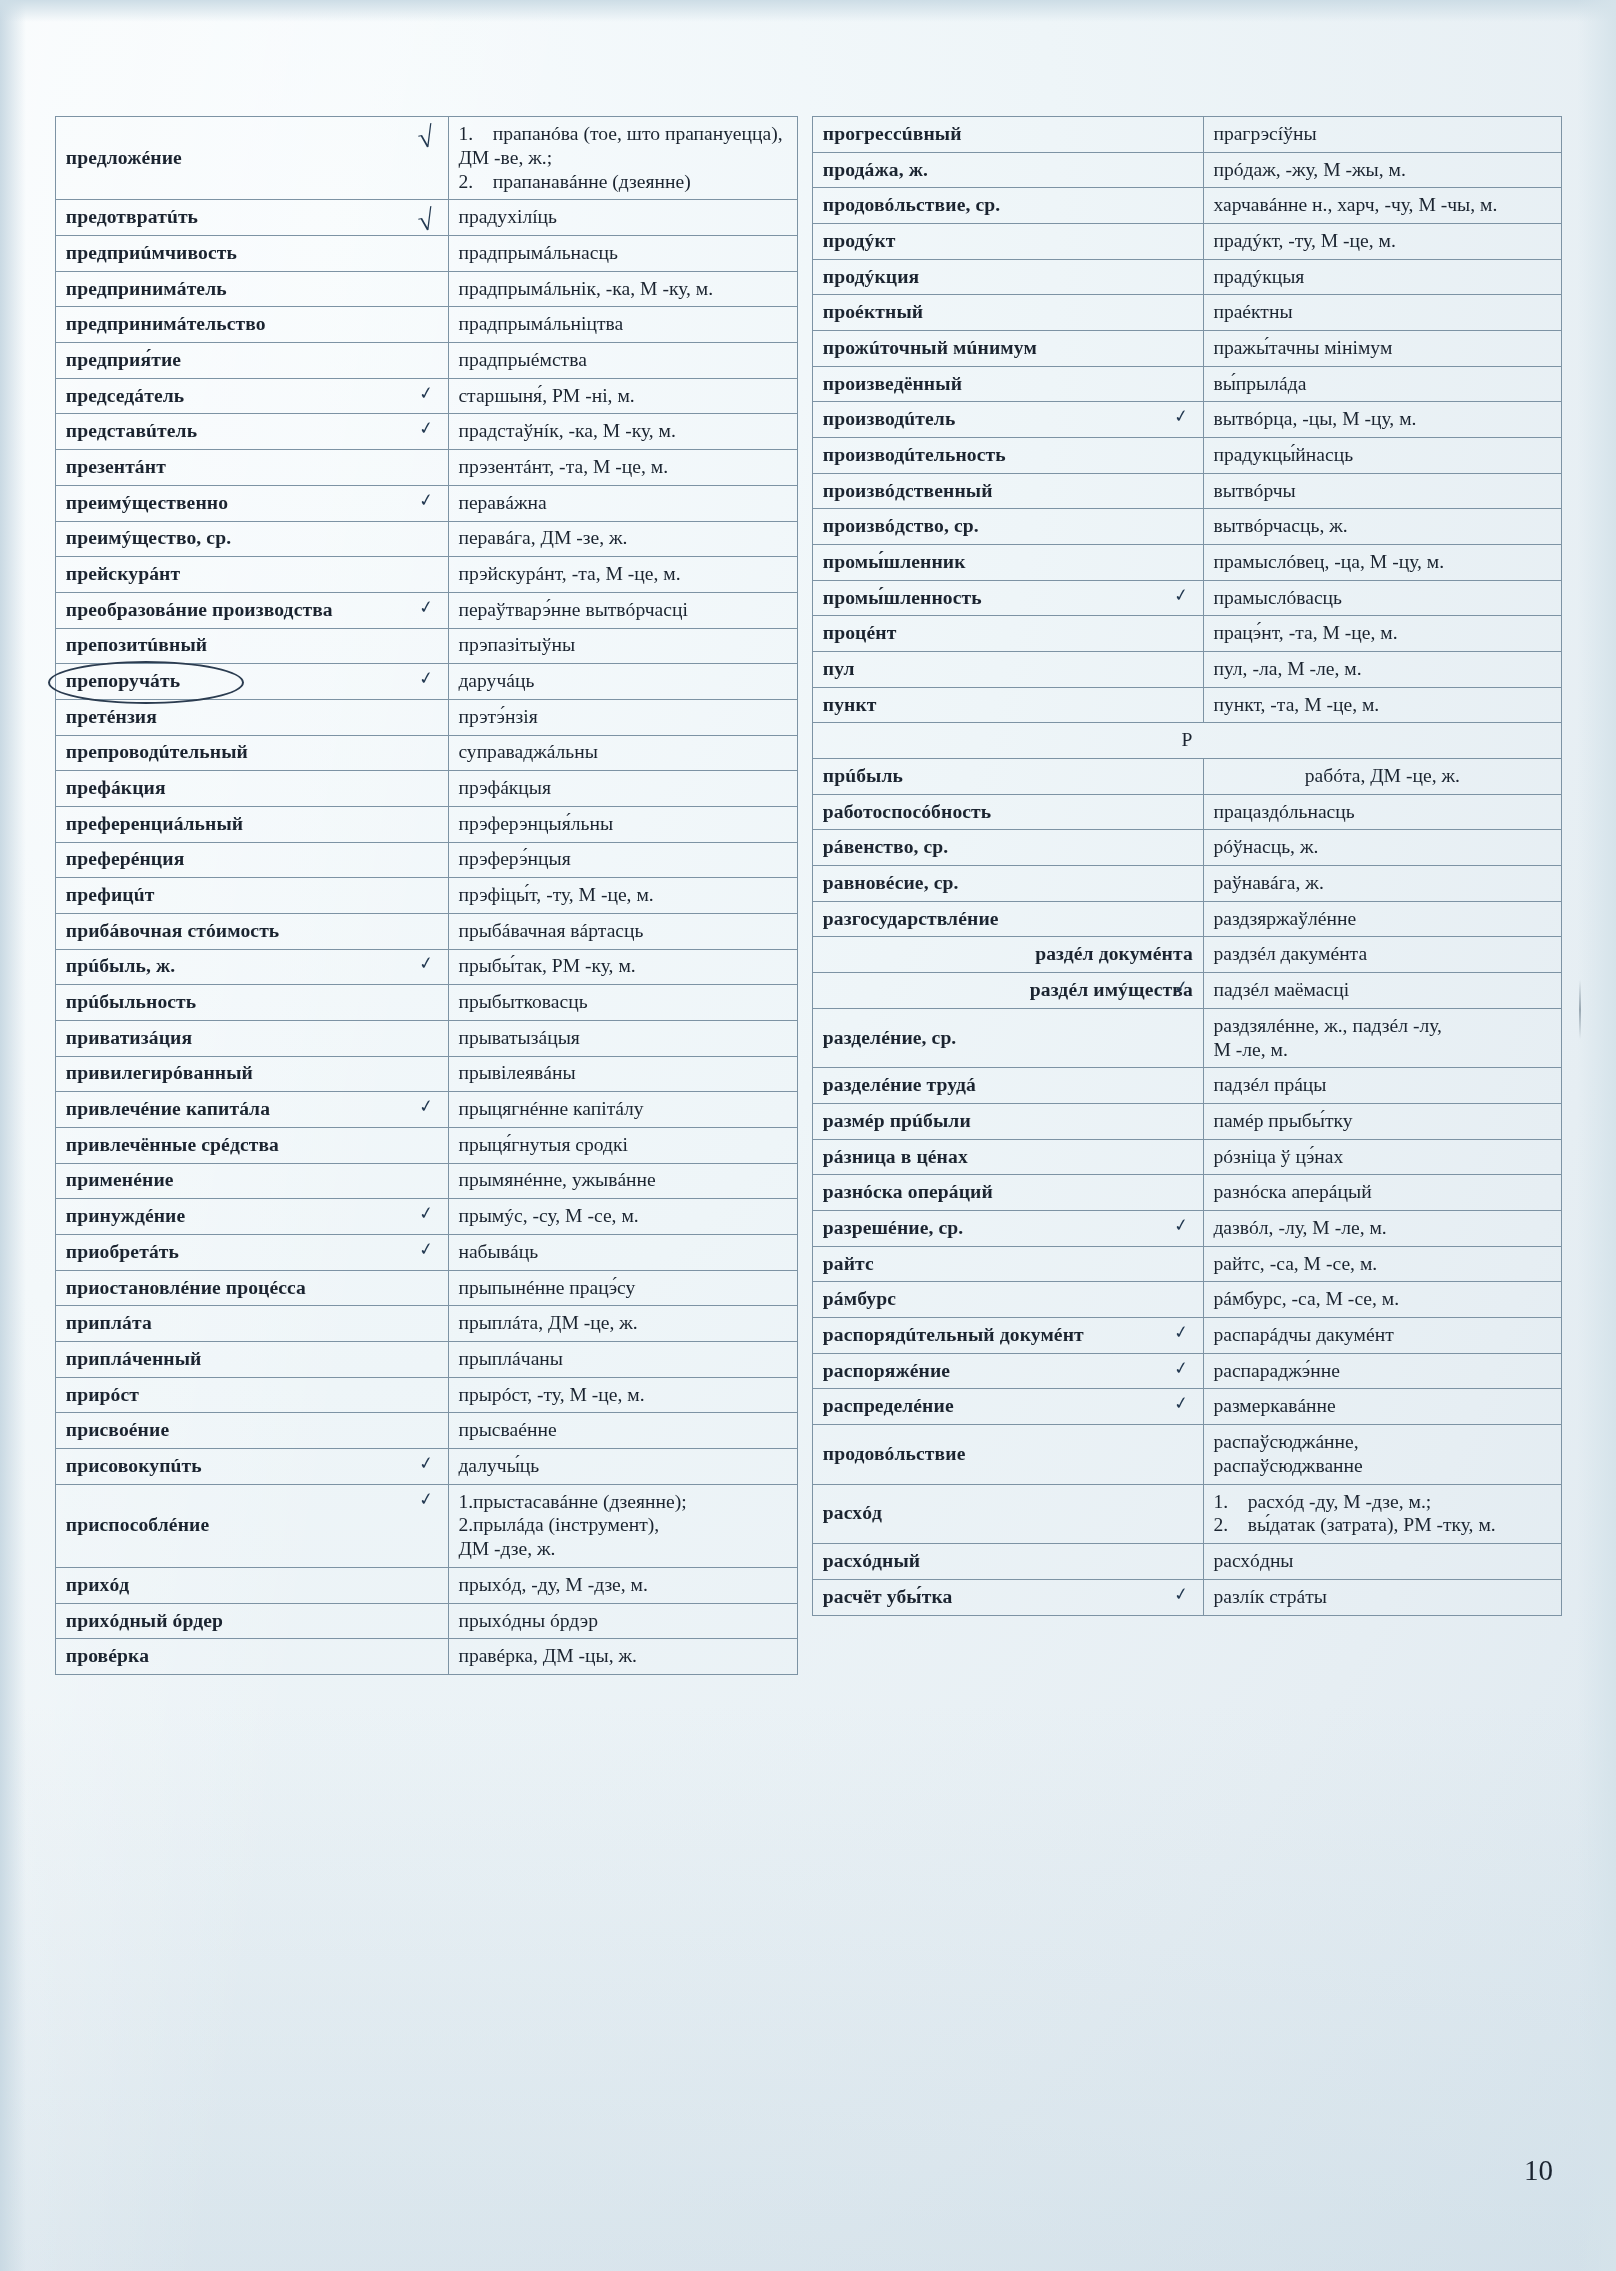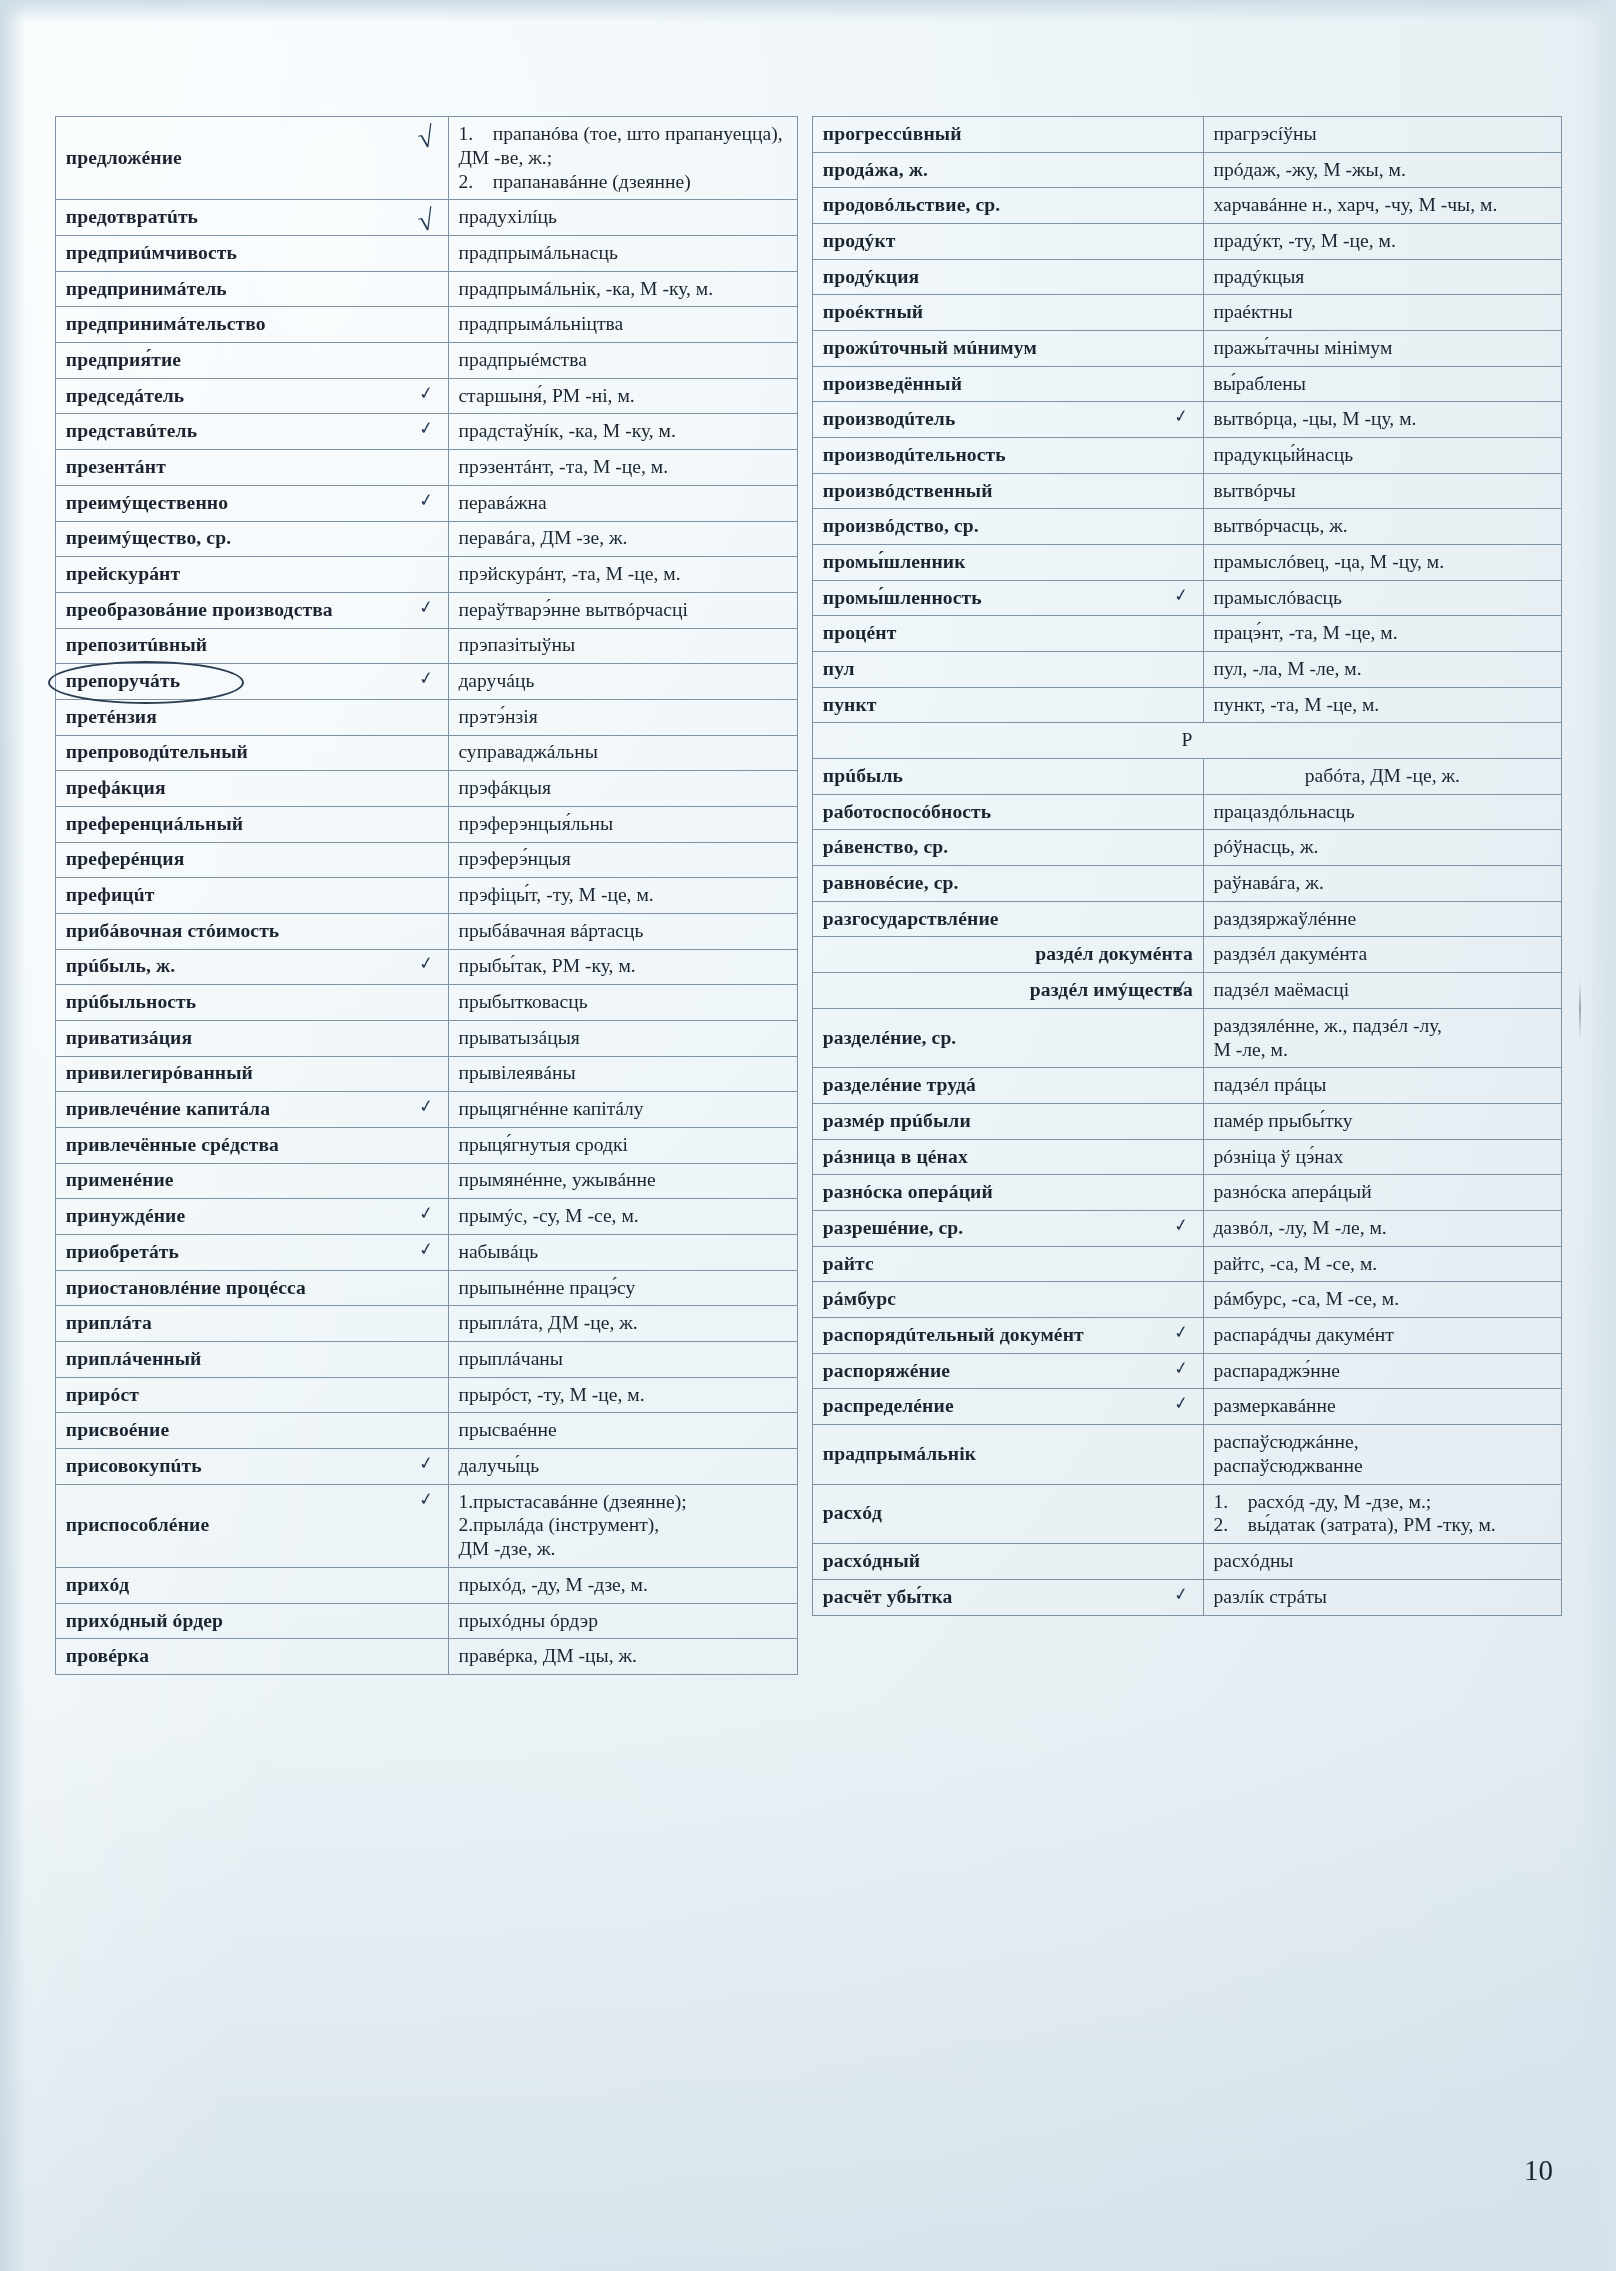--- a/index.html
+++ b/index.html
@@ -345,21 +345,21 @@
           <tr>
             <td class="term">проéктный</td>
             <td class="trans">праéктны</td>
           </tr>
           <tr>
             <td class="term">прожúточный мúнимум</td>
             <td class="trans">пражы́тачны мінімум</td>
           </tr>
           <tr>
             <td class="term">произведённый</td>
-            <td class="trans">вы́раблены</td>
+            <td class="trans">вы́прылáда</td>
           </tr>
           <tr>
             <td class="term">производúтель<span class="chk sm" style="right: 13.7px; top: 5.9px;">✓</span></td>
             <td class="trans">вытвóрца, -цы, М -цу, м.</td>
           </tr>
           <tr>
             <td class="term">производúтельность</td>
             <td class="trans">прадукцы́йнасць</td>
           </tr>
           <tr>
@@ -462,21 +462,21 @@
           </tr>
           <tr>
             <td class="term">распоряжéние<span class="chk sm" style="right: 13.7px; top: 5.9px;">✓</span></td>
             <td class="trans">распараджэ́нне</td>
           </tr>
           <tr>
             <td class="term">распределéние<span class="chk sm" style="right: 13.7px; top: 5.9px;">✓</span></td>
             <td class="trans">размеркавáнне</td>
           </tr>
           <tr>
-            <td class="term">прадпрымáльнік</td>
+            <td class="term">продовóльствие</td>
             <td class="trans">
               <span class="enum-line">распаўсюджáнне,</span>
               <span class="enum-line">распаўсюджванне</span>
             </td>
           </tr>
           <tr>
             <td class="term">расхóд</td>
             <td class="trans">
               <span class="enum-line">1.&nbsp;&nbsp;&nbsp;&nbsp;расхóд -ду, М -дзе, м.;</span>
               <span class="enum-line">2.&nbsp;&nbsp;&nbsp;&nbsp;вы́датак (затрата), РМ -тку, м.</span>

